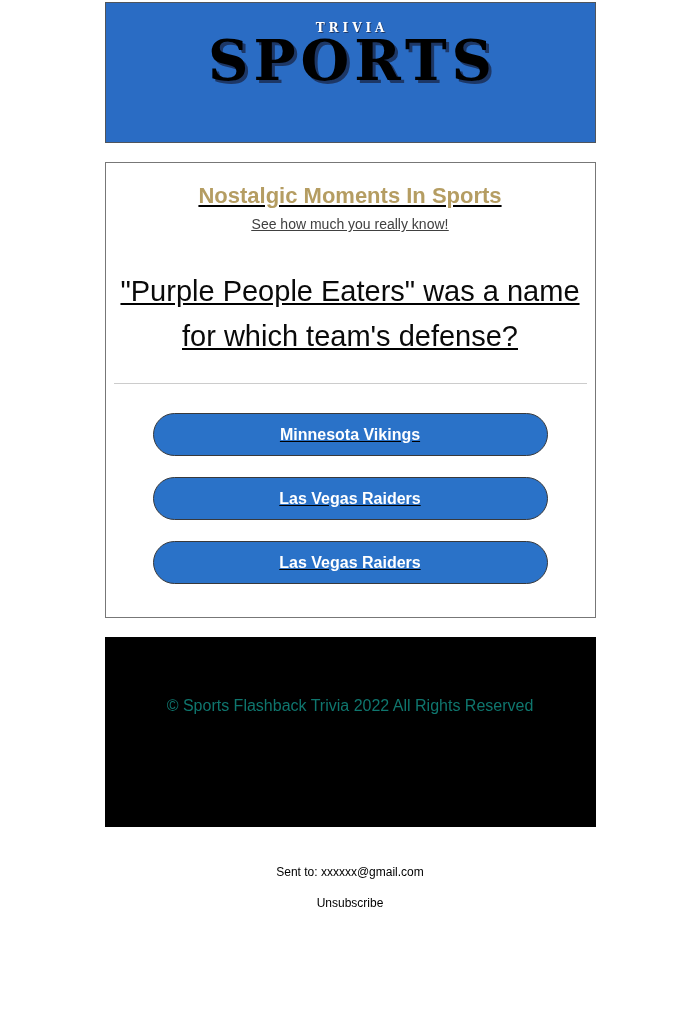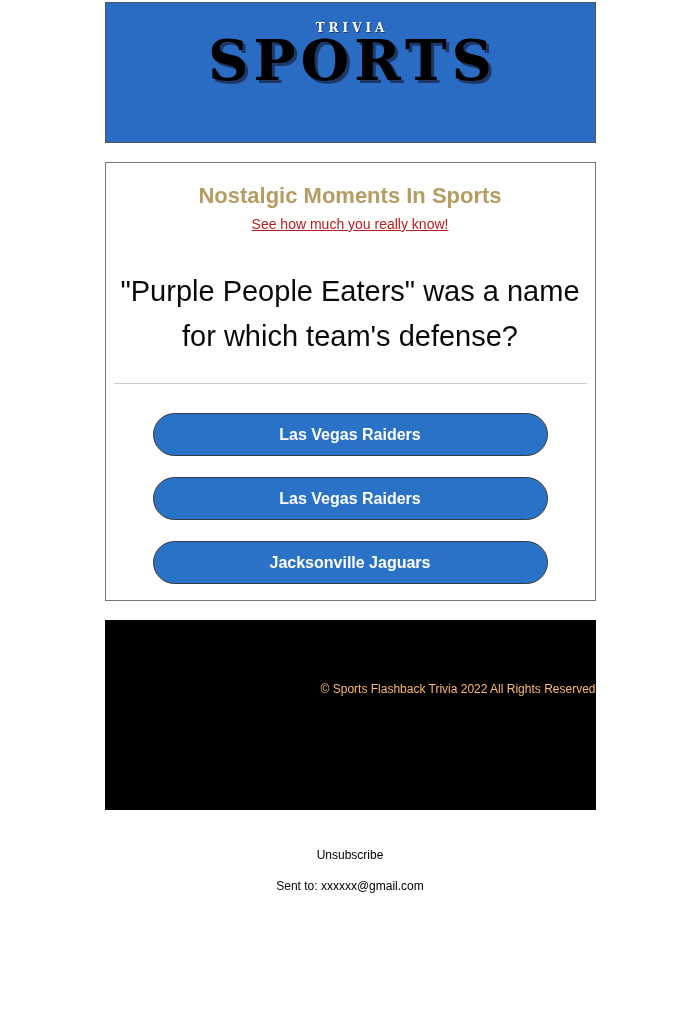--- a/index.html
+++ b/index.html
@@ -50,34 +50,35 @@
     padding-left: 3px;
     color: #c9b687;
     text-shadow: 2px 2px 0 #1d3766;
   }
 
   
   .quiz-card {
     margin-top: 19px;
     border: 1px solid #777777;
     background: #ffffff;
-    padding: 20px 6px 16px 6px;
+    padding: 20px 6px 33px 6px;
     text-align: center;
+    text-decoration: underline;
   }
   .quiz-heading {
     margin: 0;
     font-size: 22px;
     line-height: 26px;
     font-weight: bold;
     color: #b59d62;
   }
   .sub-link-row { margin-top: 6px; line-height: 17px; }
   .sub-link {
     font-size: 14px;
-    color: #b91c1c;
+    color: #404040;
     text-decoration: underline;
     cursor: pointer;
   }
   .question {
     margin: 36px auto 0 auto;
     max-width: 460px;
     font-size: 29px;
     line-height: 45px;
     color: #0a0a0a;
   }
@@ -108,24 +109,23 @@
   
   .copyright-block {
     margin-top: 19px;
     height: 190px;
     background: #000000;
     text-align: center;
   }
   .copyright-text {
     margin: 0;
     padding-top: 60px;
-    color: #fdba74;
-    font-size: 12px;
+    color: #0f766e;
+    font-size: 16px;
     line-height: 18px;
-    text-align: right;
   }
 
   
   .email-footer {
     margin-top: 38px;
     text-align: center;
     font-size: 12px;
     line-height: 14px;
     color: #000000;
   }
@@ -145,26 +145,26 @@
 </div>
 
 <div class="column quiz-card">
   <h1 class="quiz-heading">Nostalgic Moments In Sports</h1>
   <div class="sub-link-row">
     <a class="sub-link" href="#">See how much you really know!</a>
   </div>
   <div class="question">"Purple People Eaters" was a name for which team's defense?</div>
   <hr class="divider">
   <div class="answers">
+    <button class="answer-btn">Minnesota Vikings</button>
     <button class="answer-btn">Las Vegas Raiders</button>
     <button class="answer-btn">Las Vegas Raiders</button>
-    <button class="answer-btn">Jacksonville Jaguars</button>
   </div>
 </div>
 
 <div class="column copyright-block">
   <p class="copyright-text">© Sports Flashback Trivia 2022 All Rights Reserved</p>
 </div>
 
 <div class="email-footer">
+  <p>Sent to: xxxxxx@gmail.com</p>
   <p><a class="unsubscribe-link" href="#">Unsubscribe</a></p>
-  <p>Sent to: xxxxxx@gmail.com</p>
 </div>
 
 </body></html>

